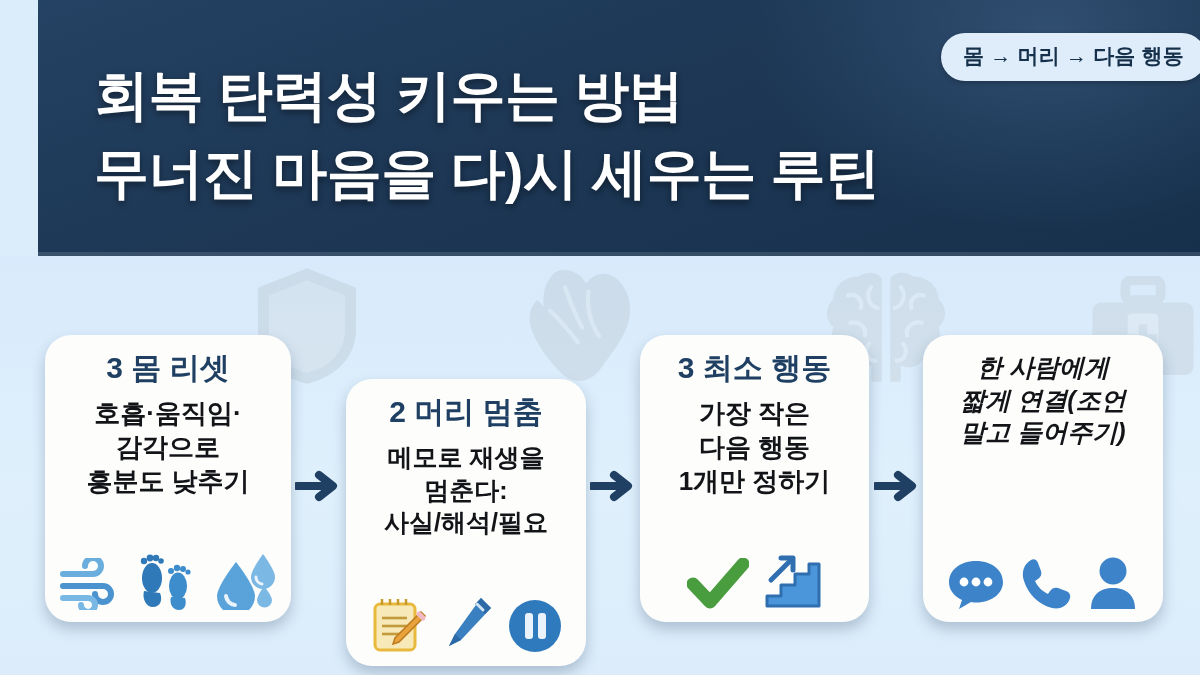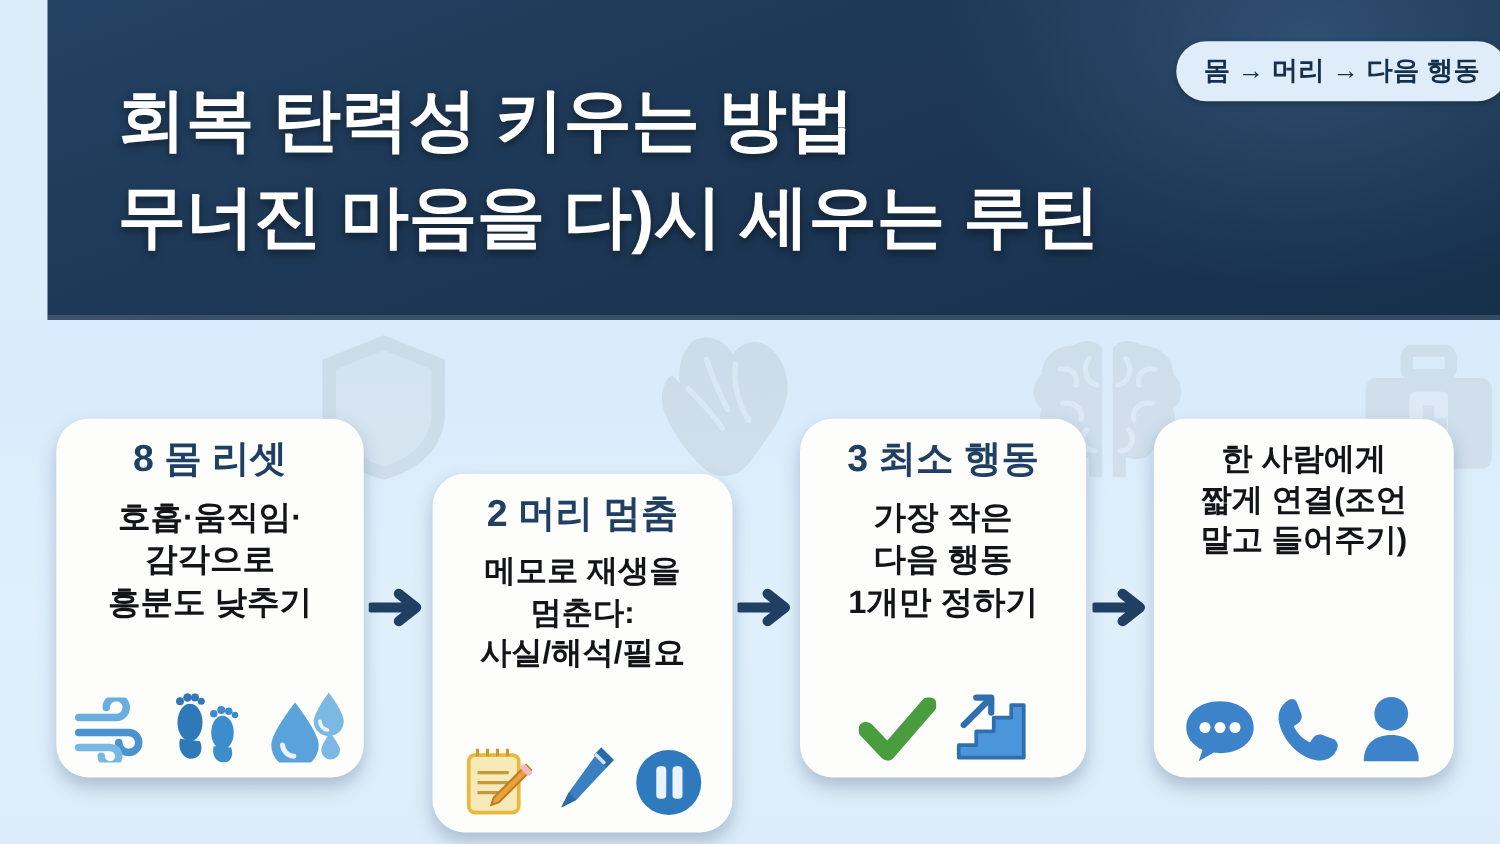--- a/index.html
+++ b/index.html
@@ -87,21 +87,21 @@
   }
   .card-body {
     color:#121417;
     font-size:26px; font-weight:bold;
     line-height:1.30;
     text-align:center;
     white-space:pre-line;
     flex:1;
   }
   .card.c2 .card-body { font-size:25px; }
-  .card.c4 .card-body { font-size:25px; }
+  .card.c4 .card-body { font-size:25px;font-style:italic; }
   .icon-row {
     display:flex; align-items:flex-end; justify-content:center;
     gap:14px; height:66px; margin-top:2px;
   }
   .icon-row svg { display:block; }
 
   
   .arrow {
     position:absolute; top:466px; width:44px; height:40px;
   }
@@ -148,21 +148,21 @@
       <rect x="4" y="24" width="92" height="66" rx="8" fill="#c2ccd4"></rect>
       <rect x="36" y="34" width="28" height="46" rx="4" fill="#e2e9ee"></rect>
       <rect x="46" y="44" width="8" height="26" fill="#c2ccd4"></rect>
       <rect x="37" y="53" width="26" height="8" fill="#c2ccd4"></rect>
     </svg>
   </div>
 
   <div class="cards">
 
     <div class="card c1">
-      <div class="card-title">8 몸 리셋</div>
+      <div class="card-title">3 몸 리셋</div>
       <div class="card-body">호흡·움직임·
 감각으로
 흥분도 낮추기</div>
       <div class="icon-row">
         <svg width="62" height="52" viewBox="0 0 62 52">
           <path d="M4 16 H34 A8 8 0 1 0 26 8" stroke="#6aaede" stroke-width="6" fill="none" stroke-linecap="round"></path>
           <path d="M4 28 H44 A8 8 0 1 1 36 36" stroke="#4a93cf" stroke-width="6" fill="none" stroke-linecap="round"></path>
           <path d="M4 40 H28 A7 7 0 1 1 22 47" stroke="#79b8e4" stroke-width="6" fill="none" stroke-linecap="round"></path>
         </svg>
         <svg width="64" height="56" viewBox="0 0 64 56">

